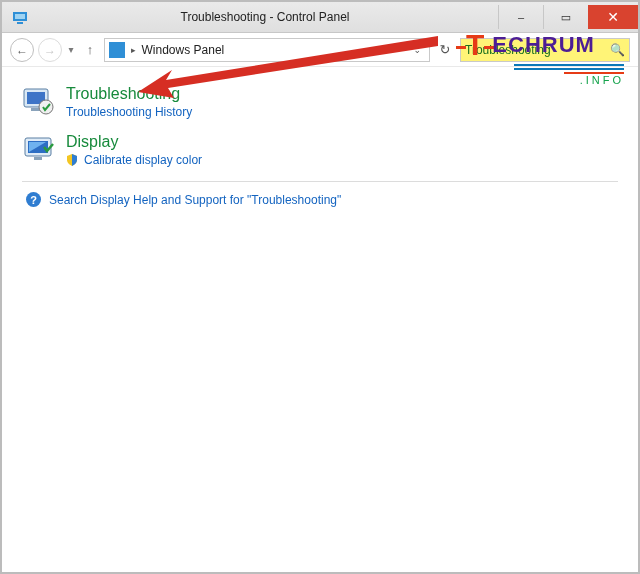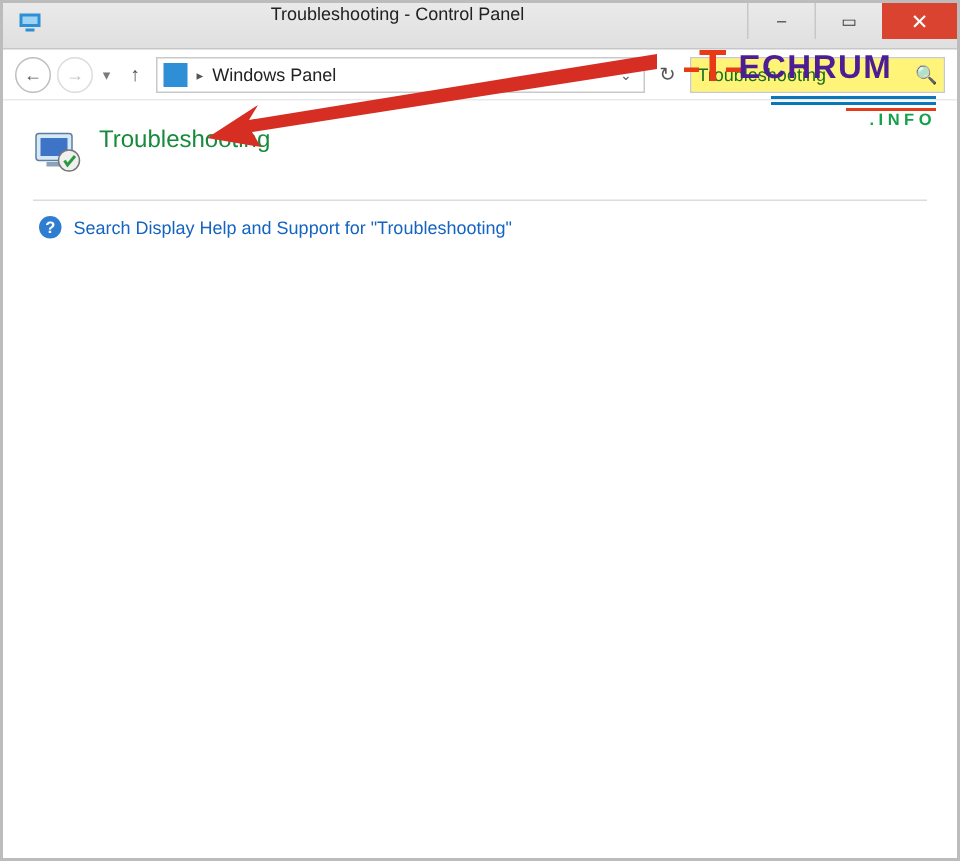--- a/index.html
+++ b/index.html
@@ -1,19 +1,19 @@
 <!DOCTYPE html>
 <html><head>
 <meta charset="utf-8">
 <style>
   * { box-sizing: border-box; margin: 0; padding: 0; font-family: "Segoe UI", Tahoma, sans-serif; }
   body { background: #fff; border: 2px solid #bcbcbc; width: 640px; height: 574px; position: relative; overflow: hidden; }
 
   
-  .titlebar { height: 31px; background: linear-gradient(#eaeaea,#dfdfdf); display: flex; border-bottom: 1px solid #c7c7c7; gap: 19px; }
+  .titlebar { height: 31px; background: linear-gradient(#eaeaea,#dfdfdf); display: flex; align-items: center; border-bottom: 1px solid #c7c7c7; gap: 19px; }
   .titlebar .sysicon { width: 24px; height: 24px; margin-left: 6px; display:flex; align-items:center; justify-content:center; }
   .titlebar .title { flex: 1; text-align: center; font-size: 12px; color: #222; }
   .winbtns { display: flex; }
   .winbtn { width: 45px; height: 24px; display:flex; align-items:center; justify-content:center; border-left:1px solid #c7c7c7; font-size:11px; color:#333; cursor:pointer; }
   .winbtn.close { background:#d9432f; color:#fff; border-left:none; width:50px; }
   .winbtn.close span{ font-size:14px; font-weight:300; }
 
   
   .navbar { height: 34px; display:flex; align-items:center; padding: 0 8px; gap:4px; border-bottom:1px solid #e9e9e9; }
   .circlebtn { width:24px; height:24px; border:1px solid #bfbfbf; border-radius:50%; display:flex; align-items:center; justify-content:center; color:#5b5b5b; font-size:12px; cursor:pointer; }
@@ -51,21 +51,21 @@
 
   
   .watermark { position:absolute; top:26px; right:14px; z-index:60; font-family: Arial, sans-serif; pointer-events:none;}
   .watermark .row1 { display:flex; align-items:center; }
   .watermark .t { font-size:30px; font-weight:900; color:#e63b16; letter-spacing:0px; }
   .watermark .t .bar { display:inline-block; width:10px; height:3px; background:#e63b16; vertical-align:middle;}
   .watermark .rest { font-size:22px; font-weight:900; color:#4c1d95; letter-spacing:1px; margin-left:-2px;}
   .watermark .lines { margin-top:2px; }
   .watermark .lines div { height:2px; background:#0a78b8; margin-bottom:2px; width:110px; margin-left:58px;}
   .watermark .lines div.last { background:#e63b16; width:60px; margin-left:108px;}
-  .watermark .info { font-size:11px; font-weight:700; color:#13a24a; letter-spacing:3px; text-align:right; margin-top:-2px;}
+  .watermark .info { font-size:11px; font-weight:400; color:#13a24a; letter-spacing:3px; text-align:right; margin-top:-2px;}
 
   
   svg { display:block; }
 </style>
 </head>
 <body>
 
 <div class="titlebar">
   <div class="sysicon">
     <svg width="16" height="16" viewBox="0 0 16 16">
@@ -117,23 +117,49 @@
       <svg width="34" height="34" viewBox="0 0 34 34">
         <rect x="2" y="4" width="24" height="18" rx="2" fill="#d9e8f5" stroke="#5a7fa3"></rect>
         <rect x="5" y="7" width="18" height="12" fill="#3d74c7"></rect>
         <rect x="9" y="23" width="10" height="3" fill="#8aa3bb"></rect>
         <circle cx="24" cy="22" r="7" fill="#f0f0f0" stroke="#777"></circle>
         <path d="M21 22 l2 3 l5 -6" stroke="#2a9a3f" stroke-width="2" fill="none"></path>
       </svg>
     </div>
     <div class="texts">
       <span class="heading">Troubleshooting</span>
+      <div class="sub">
+        <a>Troubleshooting History</a>
+      </div>
     </div>
   </div>
 
+  <div class="item">
+    <div class="iconbox">
+      <svg width="34" height="34" viewBox="0 0 34 34">
+        <rect x="3" y="5" width="26" height="18" rx="2" fill="#e0ecf7" stroke="#5a7fa3"></rect>
+        <rect x="6" y="8" width="20" height="12" fill="#2d6ec4"></rect>
+        <path d="M7 9 L24 9 L7 19 Z" fill="#6fb2ef"></path>
+        <path d="M22 14 l3 4 l6 -7" stroke="#2a9a3f" stroke-width="2.5" fill="none"></path>
+        <rect x="12" y="24" width="8" height="3" fill="#8aa3bb"></rect>
+      </svg>
+    </div>
+    <div class="texts">
+      <span class="heading">Display</span>
+      <div class="sub">
+        <span class="shield">
+          <svg width="12" height="12" viewBox="0 0 12 12">
+              <path d="M6 0 L11 2 V6 C11 9 8 11 6 12 C4 11 1 9 1 6 V2 Z" fill="#f3c623"></path>
+              <path d="M6 0 L11 2 V6 C11 9 8 11 6 12 V0 Z" fill="#2f7dd1"></path>
+            </svg>
+        </span>
+        <a>Calibrate display color</a>
+      </div>
+    </div>
+  </div>
 
   <div class="divider"></div>
 
   <div class="helpline">
     <span class="qicon">?</span>
     <span>Search Display Help and Support for "Troubleshooting"</span>
   </div>
 
 </div>
 

